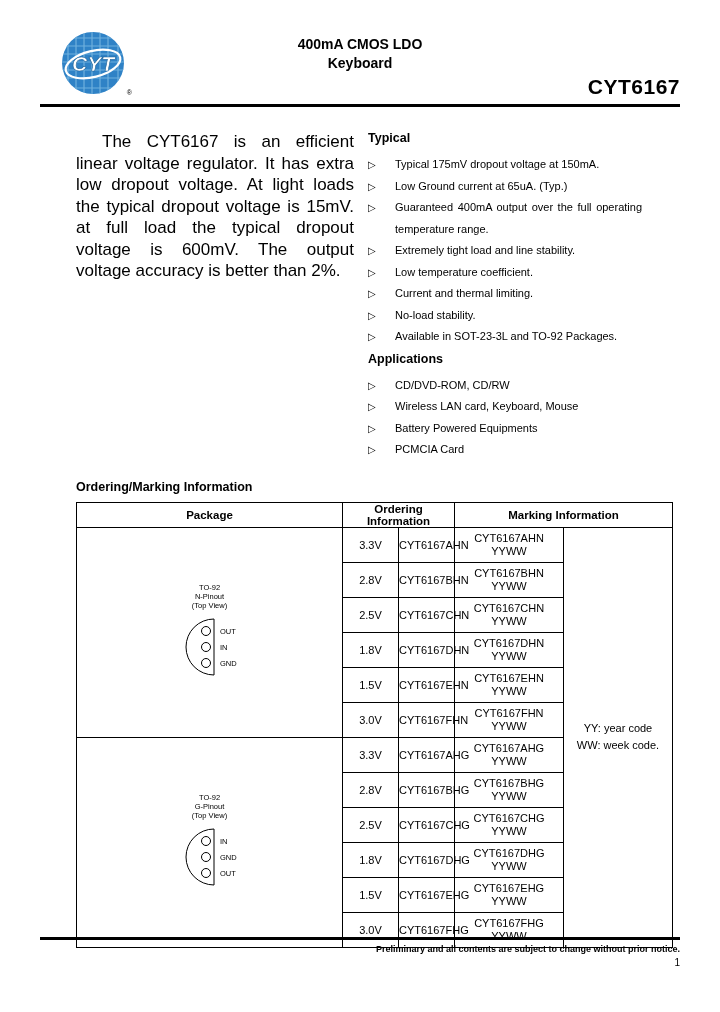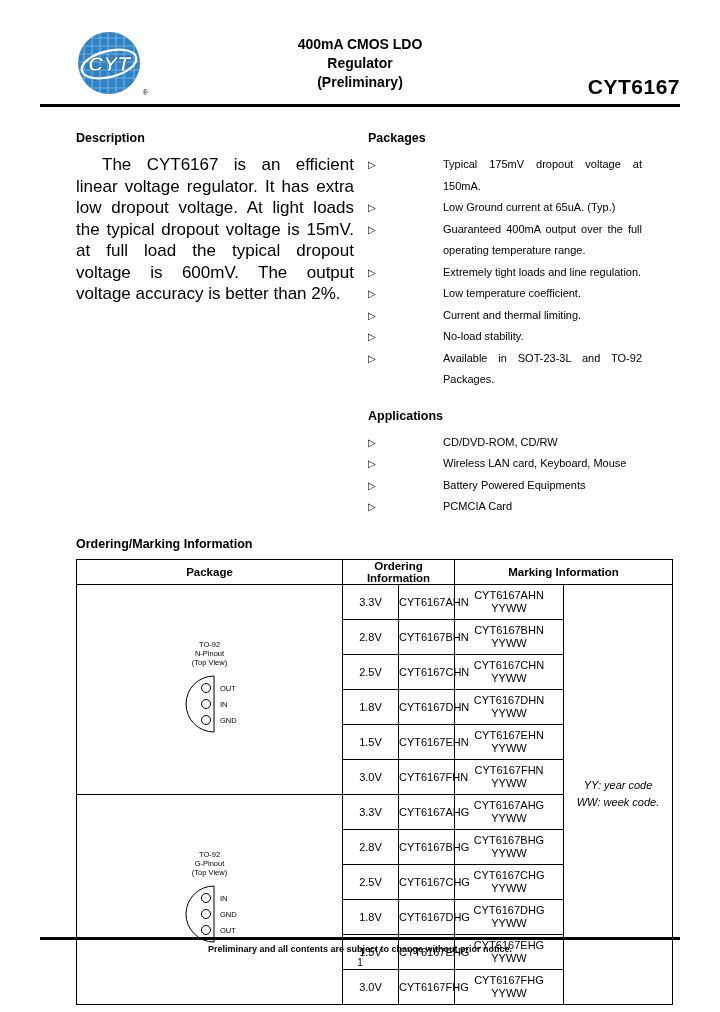--- a/index.html
+++ b/index.html
@@ -3,53 +3,53 @@
 <meta charset="utf-8">
 <style>
   html,body{margin:0;padding:0;background:#f6f6f2;}
   .page{
     width:720px;height:1012px;background:#ffffff;position:relative;
     box-sizing:border-box;padding:32px 40px 0;
     font-family:"Liberation Sans","DejaVu Sans",sans-serif;color:#000;
   }
   
   .header{position:relative;height:72px;border-bottom:3px solid #000;}
-  .logo-wrap{position:absolute;left:36px;top:-2px;width:68px;height:68px;}
+  .logo-wrap{position:absolute;left:20px;top:-2px;width:68px;height:68px;}
   .logo-reg{position:absolute;right:-4px;bottom:2px;font-size:7px;}
   .doc-title{text-align:center;font-weight:bold;font-size:14px;line-height:19px;padding-top:3px;}
   .part-number{position:absolute;right:0;bottom:5px;font-size:21px;font-weight:bold;letter-spacing:.5px;margin-top:36px;}
   
   .inner{padding:0 38px 0 36px;}
   .cols{display:flex;gap:14px;margin-top:24px;}
   .col-left{width:278px;}
   .col-right{flex:1;}
   h2{font-size:12.5px;font-weight:bold;margin:0 0 9px 0;}
   .para{margin:0;font-size:17px;line-height:21.5px;text-align:justify;text-indent:26px;}
   .li{display:flex;font-size:11px;line-height:21.5px;}
   .bullet{width:27px;flex:0 0 27px;font-size:10px;font-family:"DejaVu Sans",sans-serif;}
-  .li-text{flex:1;text-align:justify;margin-left:48px;}
-  .apps-h{margin-top:18px;}
+  .li-text{flex:1;text-align:justify;}
+  .apps-h{margin-top:4px;}
   .ordering-h{margin:19px 0 8px 0;}
   
   table.ord{border-collapse:collapse;width:597px;table-layout:fixed;}
   table.ord td{border:1px solid #000;text-align:center;font-size:11px;padding:0;vertical-align:middle;}
   tr.thead td{font-weight:bold;height:19px;font-size:11.5px;}
   td.c-pkg{width:132px;}
   td.c-v{width:55px;}
   td.c-p{width:95px;}
   td.c-m{width:108px;}
   td.c-n{width:172px;}
   td.cell{height:34px;}
   td.m-cell div{line-height:13px;}
-  td.note-cell{text-align:left;padding-left:8px;line-height:17px;font-style:italic;}
+  td.note-cell{text-align:left;padding-left:8px;line-height:17px;}
   td.pkg-cell{vertical-align:middle;}
   .pkg-title{font-size:7.5px;line-height:9px;margin-bottom:5px;}
   .pkg-svg text{font-size:7.5px;font-family:"Liberation Sans",sans-serif;}
   
-  .footer{position:absolute;left:40px;right:40px;bottom:44px;border-top:3px solid #000;text-align:center;}
+  .footer{position:absolute;left:40px;right:40px;bottom:44px;border-top:3px solid #000;text-align:right;}
   .notice{font-weight:bold;font-size:9px;margin-top:4px;}
   .page-num{font-size:10px;margin-top:3px;}
 </style>
 </head>
 <body>
 
 <div class="page">
 
   <div class="header">
     <div class="logo-wrap">
@@ -64,53 +64,51 @@
           <path d="M0,8 H66 M0,16 H66 M0,24 H66 M0,32 H66 M0,40 H66 M0,48 H66 M0,58 H66" fill="none"></path>
           <path d="M8,0 V66 M16,0 V66 M24,0 V66 M32,0 V66 M40,0 V66 M48,0 V66 M58,0 V66" fill="none"></path>
         </g>
         <ellipse cx="33" cy="34" rx="28" ry="13" fill="none" stroke="#ffffff" stroke-width="2.2" transform="rotate(-14 33 34)"></ellipse>
         <text x="33" y="41" text-anchor="middle" font-size="21" font-weight="bold" font-style="italic" fill="#ffffff" stroke="#1b5e94" stroke-width="0.6">CYT</text>
       </svg>
       <span class="logo-reg">®</span>
     </div>
     <div class="doc-title">
       <div>400mA CMOS LDO</div>
-      <div>Regulator</div>
-      <div>(Preliminary)</div>
+      <div>Keyboard</div>
     </div>
     <div class="part-number">CYT6167</div>
   </div>
 
   <div class="inner">
 
     <div class="cols">
 
       <div class="col-left">
-        <h2>Description</h2>
         <p class="para">The CYT6167 is an efficient linear voltage regulator. It has extra low dropout voltage. At light loads the typical dropout voltage is 15mV. at full load the typical dropout voltage is 600mV. The output voltage accuracy is better than 2%.</p>
       </div>
 
       <div class="col-right">
-        <h2>Packages</h2>
+        <h2>Typical</h2>
         <div>
           <div class="li">
             <span class="bullet">▷</span>
             <span class="li-text">Typical 175mV dropout voltage at 150mA.</span>
           </div>
           <div class="li">
             <span class="bullet">▷</span>
             <span class="li-text">Low Ground current at 65uA. (Typ.)</span>
           </div>
           <div class="li">
             <span class="bullet">▷</span>
             <span class="li-text">Guaranteed 400mA output over the full operating temperature range.</span>
           </div>
           <div class="li">
             <span class="bullet">▷</span>
-            <span class="li-text">Extremely tight loads and line regulation.</span>
+            <span class="li-text">Extremely tight load and line stability.</span>
           </div>
           <div class="li">
             <span class="bullet">▷</span>
             <span class="li-text">Low temperature coefficient.</span>
           </div>
           <div class="li">
             <span class="bullet">▷</span>
             <span class="li-text">Current and thermal limiting.</span>
           </div>
           <div class="li">

